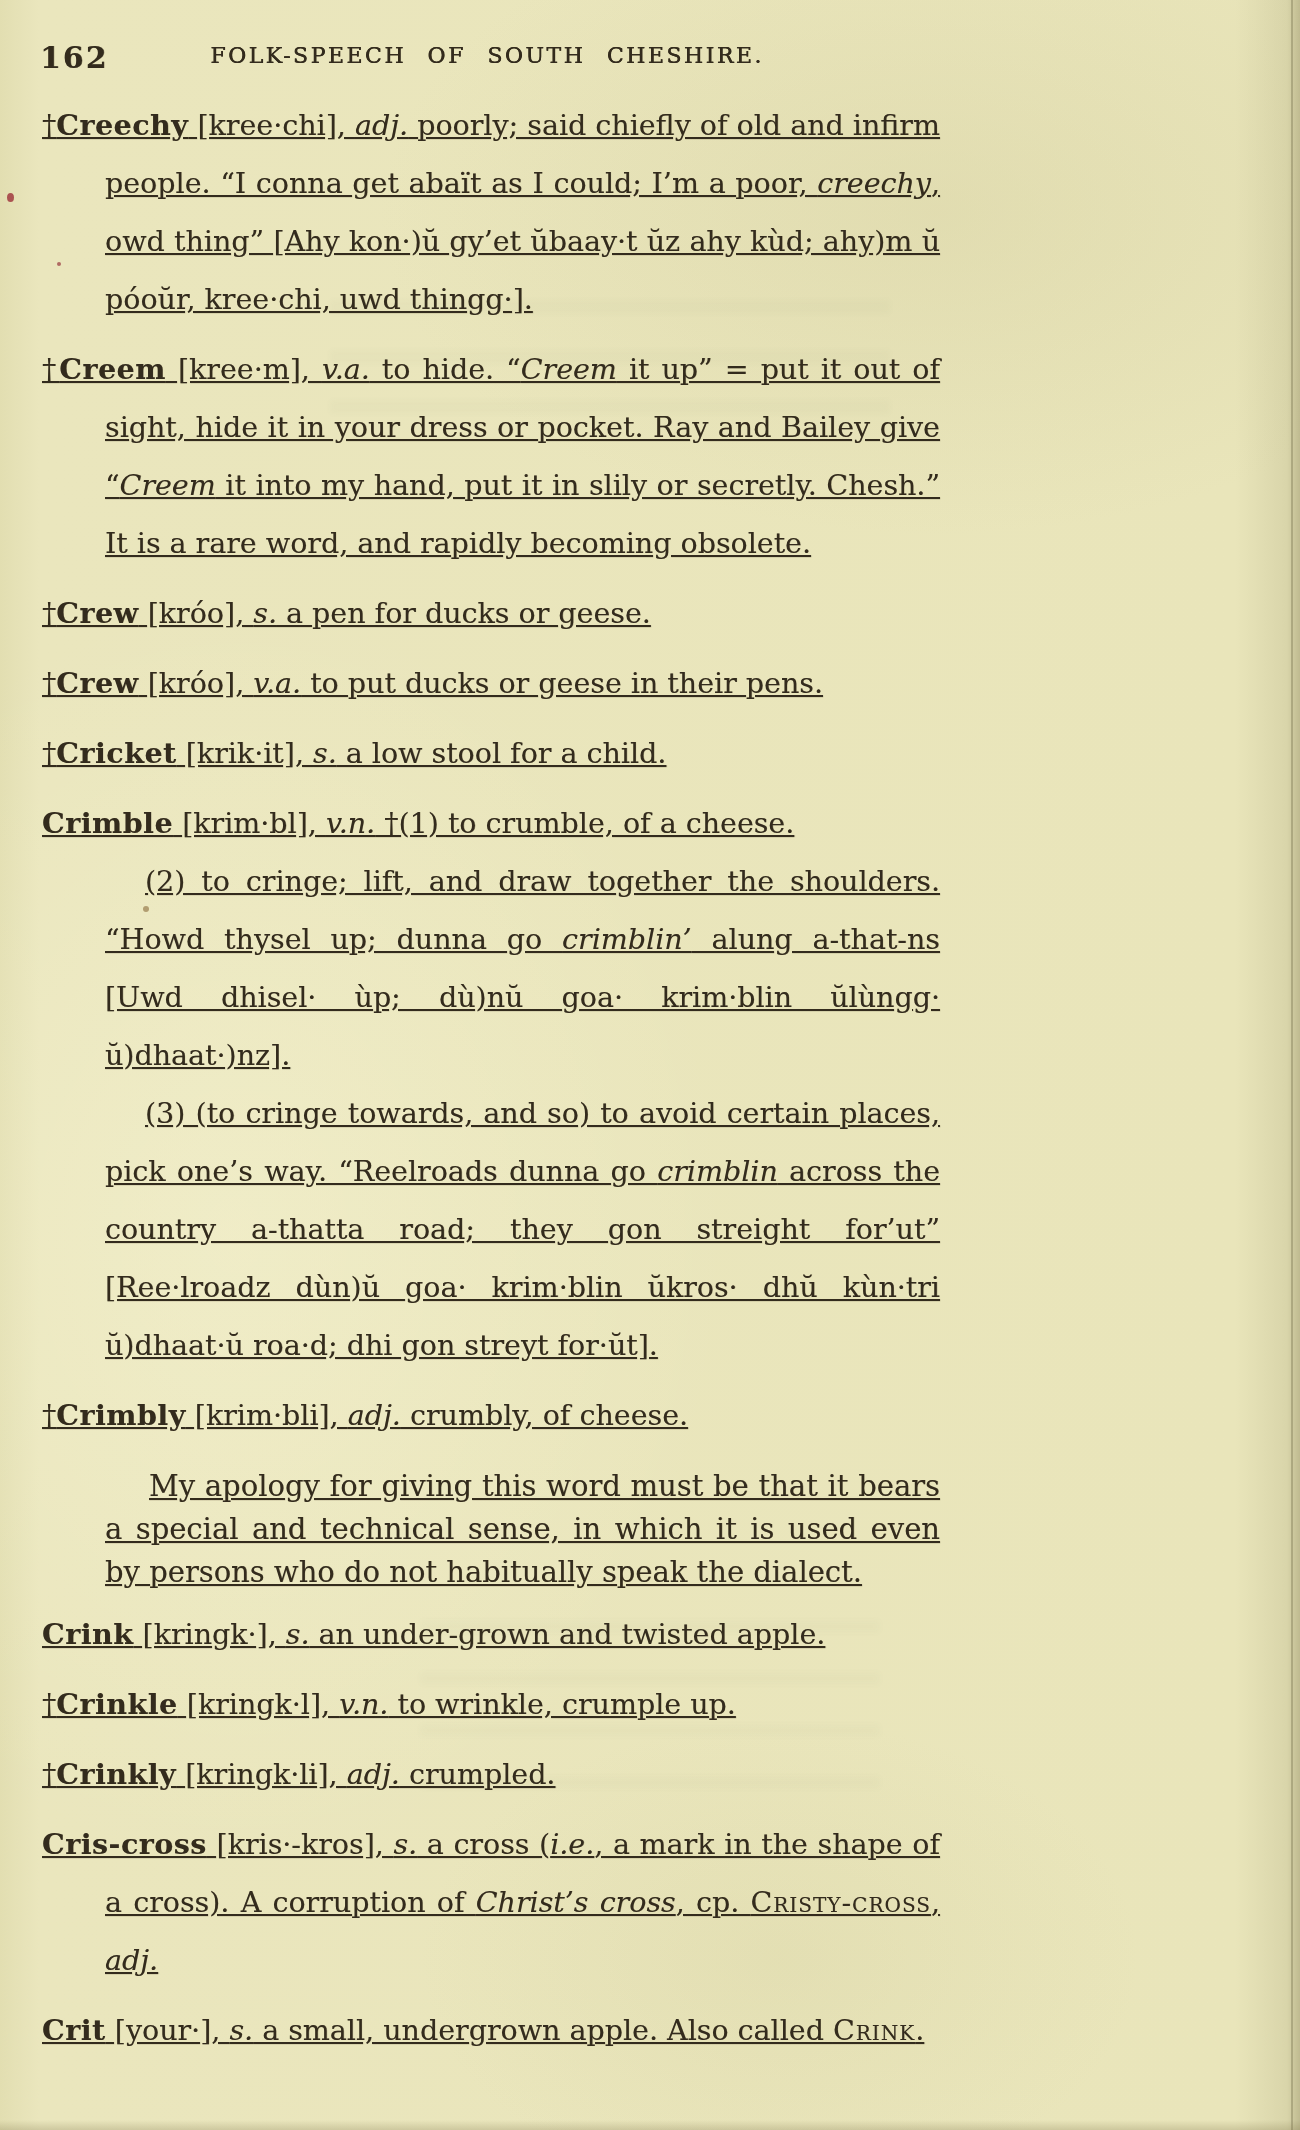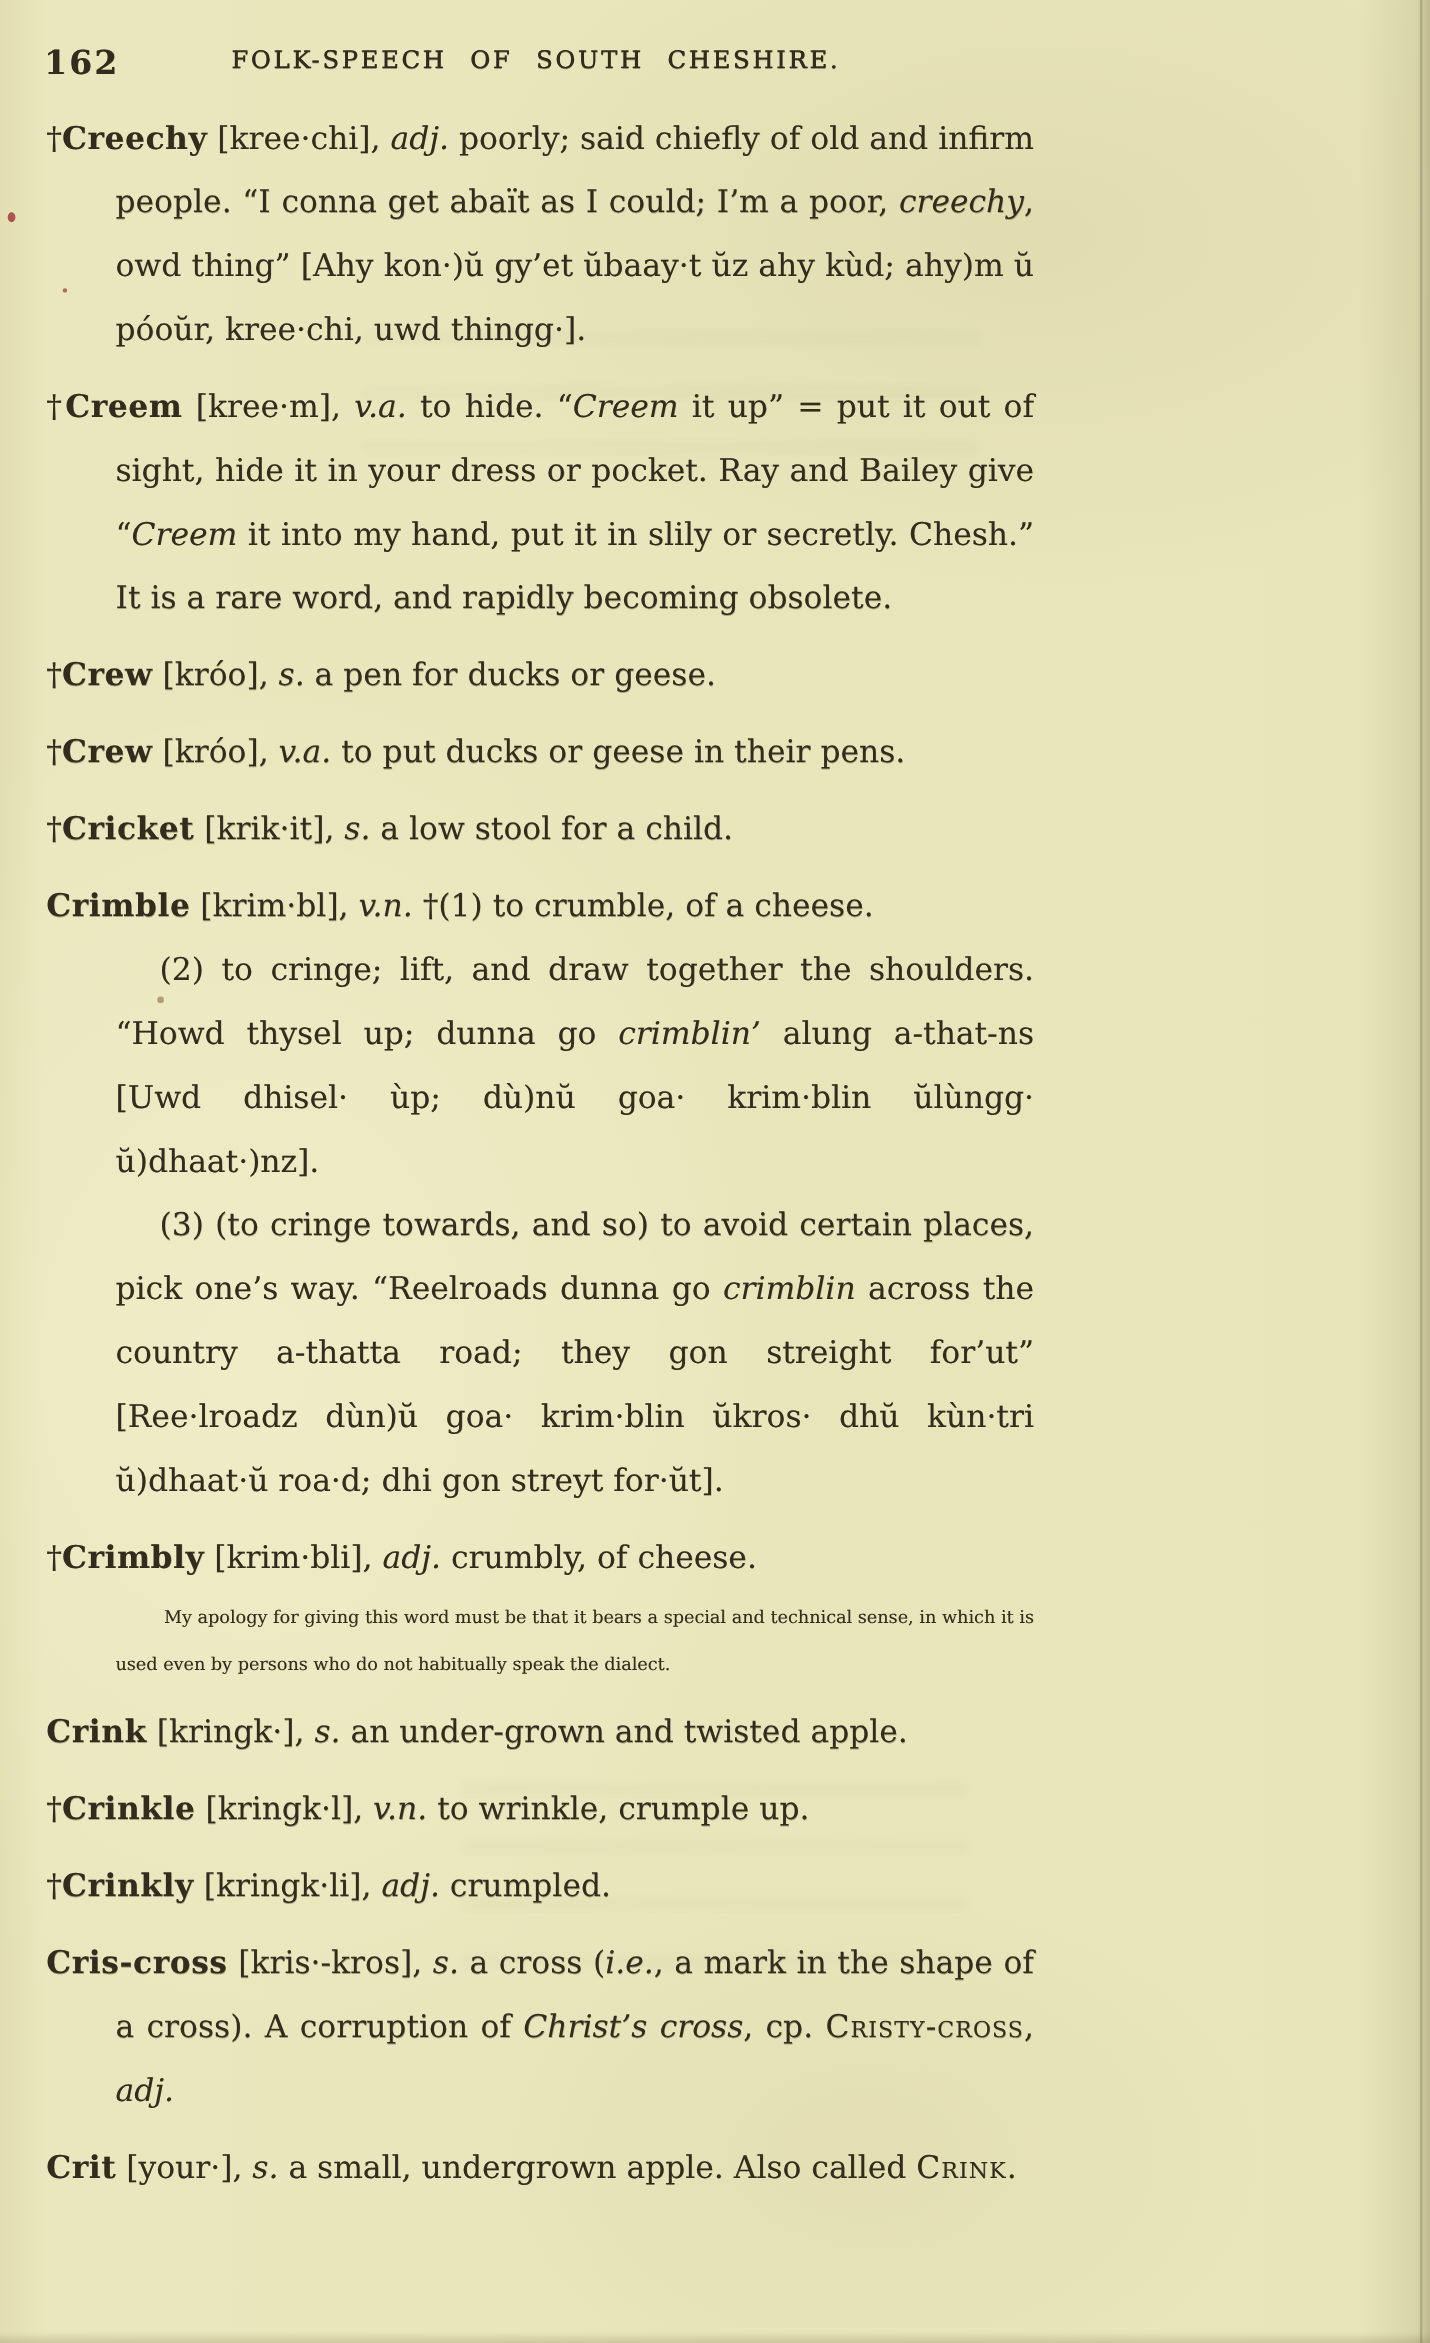--- a/index.html
+++ b/index.html
@@ -42,32 +42,32 @@
   .running-title {
     text-align:center; padding-top:7px;
     font-size:22px; letter-spacing:2.5px; word-spacing:12px;
     text-shadow: 0.5px 0 0 currentColor, 0.3px 0.3px 0 rgba(40,30,10,0.4);
   }
 
   .content {
     position:absolute; top:96px; left:42px; width:898px;
     text-shadow: 0.3px 0.3px 0 rgba(42,32,12,0.35);
   }
-  .entry-block { margin: 0 0 11px 0; }
+  .entry-block { margin: 0 0 11px 0; text-decoration: underline; }
   .para {
     margin:0;
     font-size:28.5px;
     line-height:58px;
     text-align:justify;
     text-align-last:left;
     padding-left:63px;
   }
   .para.head  { text-indent:-63px; }
   .para.sense { text-indent:40px; }
-  .para.note  { font-size:16px; line-height:43px; text-indent:44px; margin-top:3px; }
+  .para.note  { font-size:29px; line-height:43px; text-indent:44px; margin-top:20px; }
   .hw { font-weight:bold; letter-spacing:0.5px; }
   .it { font-style:italic; }
   .sc { font-variant:small-caps; letter-spacing:1px; }
 </style>
 </head>
 <body>
 
 <div class="page">
   <div class="edge-line"></div>
   <div class="bottom-shade"></div>

